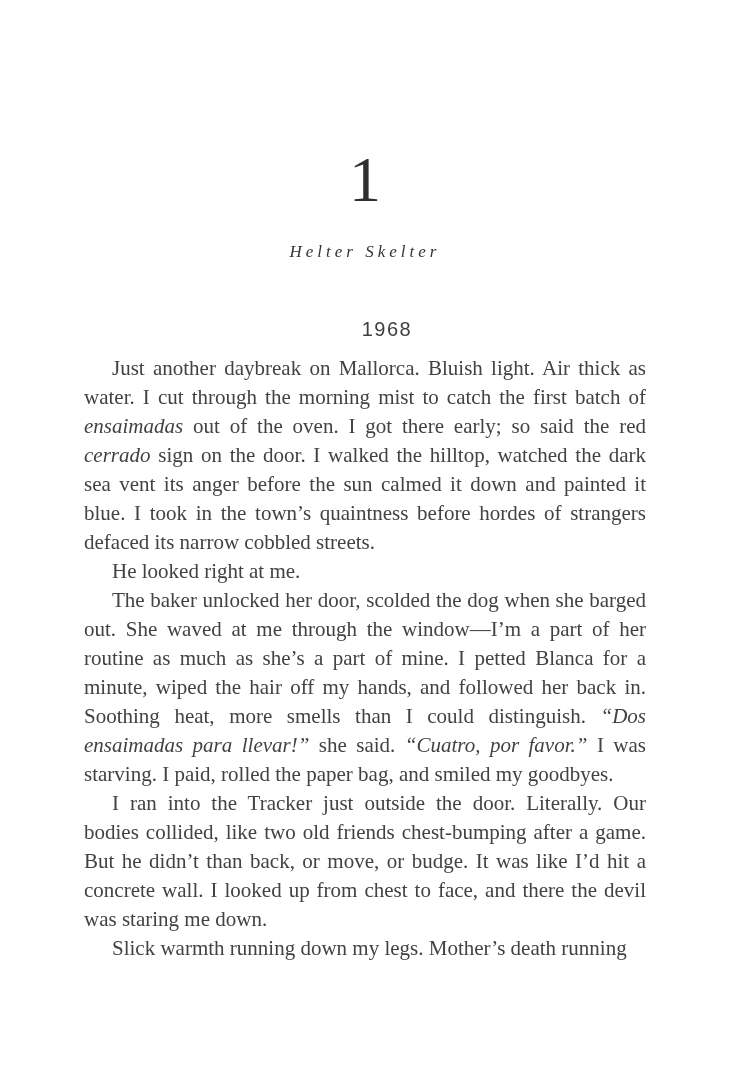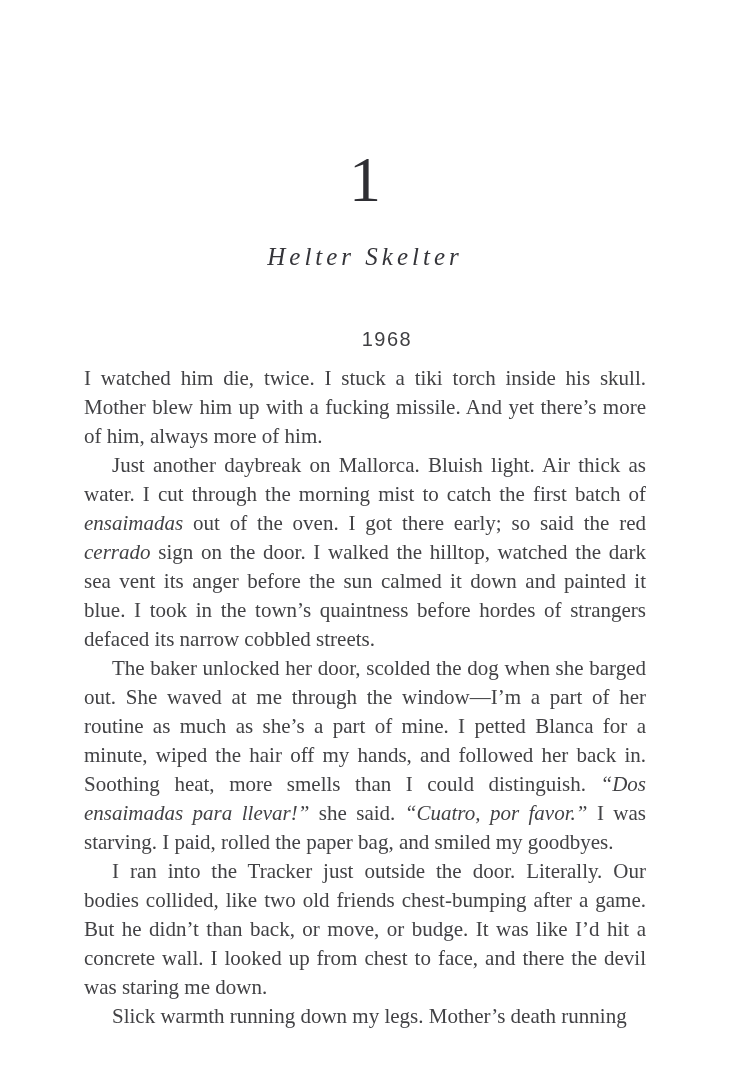--- a/index.html
+++ b/index.html
@@ -21,21 +21,21 @@
     margin-top: 148px;
     text-align: center;
     font-size: 64px;
     line-height: 1;
     color: #2e2e33;
   }
   .chapter-title {
     margin-top: 30px;
     text-align: center;
     font-style: italic;
-    font-size: 25px;
+    font-size: 17px;
     letter-spacing: 4px;
     line-height: 1.2;
     color: #35353a;
   }
   .chapter-date {
     margin-top: 56px;
     text-align: center;
     font-family: "Liberation Sans", sans-serif;
     font-size: 20px;
     letter-spacing: 1.5px;
@@ -61,19 +61,19 @@
   }
 </style>
 </head>
 <body>
 
 <div class="page">
   <div class="chapter-number">1</div>
   <div class="chapter-title">Helter Skelter</div>
   <div class="chapter-date">1968</div>
   <div class="body-text">
-      <p><span>I watched him die, twice. I stuck a tiki torch inside his skull. Mother blew him up with a fucking missile. And yet there’s more of him, always more of him.</span></p>
       <p class="indent"><span>Just another daybreak on Mallorca. Bluish light. Air thick as water. I cut through the morning mist to catch the first batch of </span><em>ensaimadas</em><span> out of the oven. I got there early; so said the red </span><em>cerrado</em><span> sign on the door. I walked the hilltop, watched the dark sea vent its anger before the sun calmed it down and painted it blue. I took in the town’s quaintness before hordes of strangers defaced its narrow cobbled streets.</span></p>
+      <p class="indent"><span>He looked right at me.</span></p>
       <p class="indent"><span>The baker unlocked her door, scolded the dog when she barged out. She waved at me through the window—I’m a part of her routine as much as she’s a part of mine. I petted Blanca for a minute, wiped the hair off my hands, and followed her back in. Soothing heat, more smells than I could distinguish. </span><em>“Dos ensaimadas para llevar!”</em><span> she said. </span><em>“Cuatro, por favor.”</em><span> I was starving. I paid, rolled the paper bag, and smiled my goodbyes.</span></p>
       <p class="indent"><span>I ran into the Tracker just outside the door. Literally. Our bodies collided, like two old friends chest-bumping after a game. But he didn’t than back, or move, or budge. It was like I’d hit a concrete wall. I looked up from chest to face, and there the devil was staring me down.</span></p>
       <p class="indent"><span>Slick warmth running down my legs. Mother’s death running</span></p>
     </div>
 </div>
 
 </body></html>

